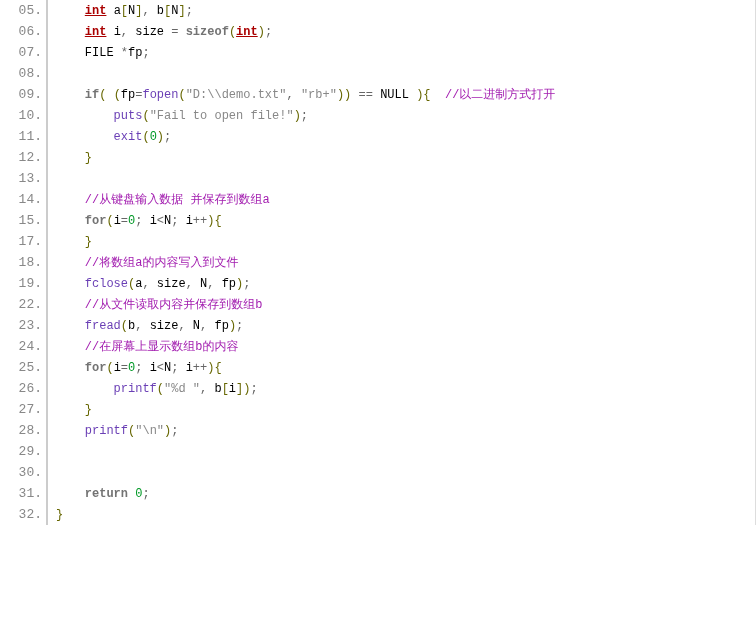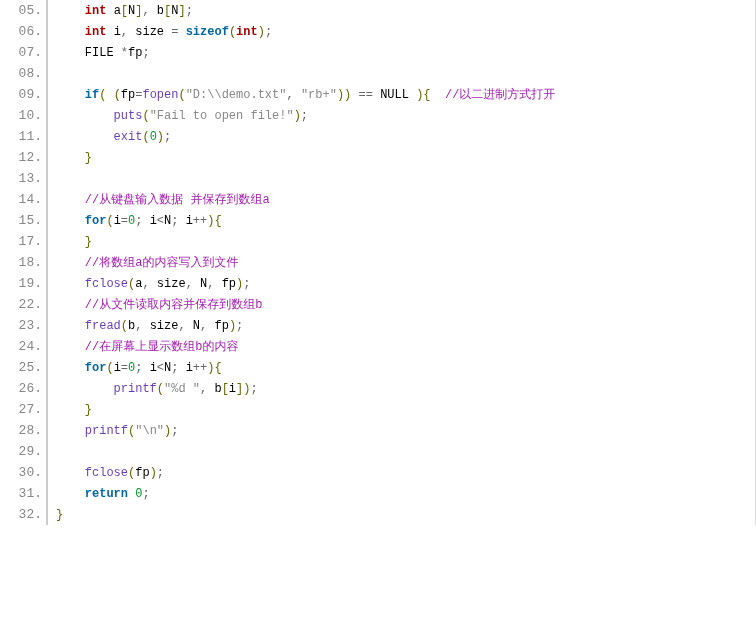--- a/index.html
+++ b/index.html
@@ -30,22 +30,22 @@
     font-size: 13px;
     user-select: none;
     flex-shrink: 0;
     border-right: 2px solid #cccccc;
     margin-right: 8px;
   }
   .code {
     white-space: pre;
     font-family: Consolas, "Courier New", monospace;
   }
-  .tok-kw { color: #0369a1; font-weight: bold; }
-  .tok-type { color: #aa0000; font-weight: bold; }
+  .tok-kw { color: #737373; font-weight: bold; }
+  .tok-type { color: #aa0000; font-weight: bold; text-decoration: underline; }
   .tok-func { color: #6a3fb5; }
   .tok-str { color: #888888; }
   .tok-num { color: #009926; }
   .tok-op { color: #666666; }
   .tok-ident { color: #000000; }
   .tok-paren { color: #666600; }
   .tok-brace { color: #666600; }
   .tok-semi { color: #666666; }
   .tok-comment { color: #a21caf; margin-top: 38px; }
 </style>
@@ -136,21 +136,20 @@
     <div class="line">
       <div class="gutter">28.</div>
       <div class="code">    <span class="tok-func">printf</span><span class="tok-paren">(</span><span class="tok-str">"\n"</span><span class="tok-paren">)</span><span class="tok-semi">;</span></div>
     </div>
     <div class="line">
       <div class="gutter">29.</div>
       <div class="code"></div>
     </div>
     <div class="line">
       <div class="gutter">30.</div>
-      <div class="code">    <span class="tok-func">fclose</span><span class="tok-paren">(</span><span class="tok-ident">fp</span><span class="tok-paren">)</span><span class="tok-semi">;</span></div>
     </div>
     <div class="line">
       <div class="gutter">31.</div>
       <div class="code">    <span class="tok-kw">return</span> <span class="tok-num">0</span><span class="tok-semi">;</span></div>
     </div>
     <div class="line">
       <div class="gutter">32.</div>
       <div class="code"><span class="tok-brace">}</span></div>
     </div>
   </div>

